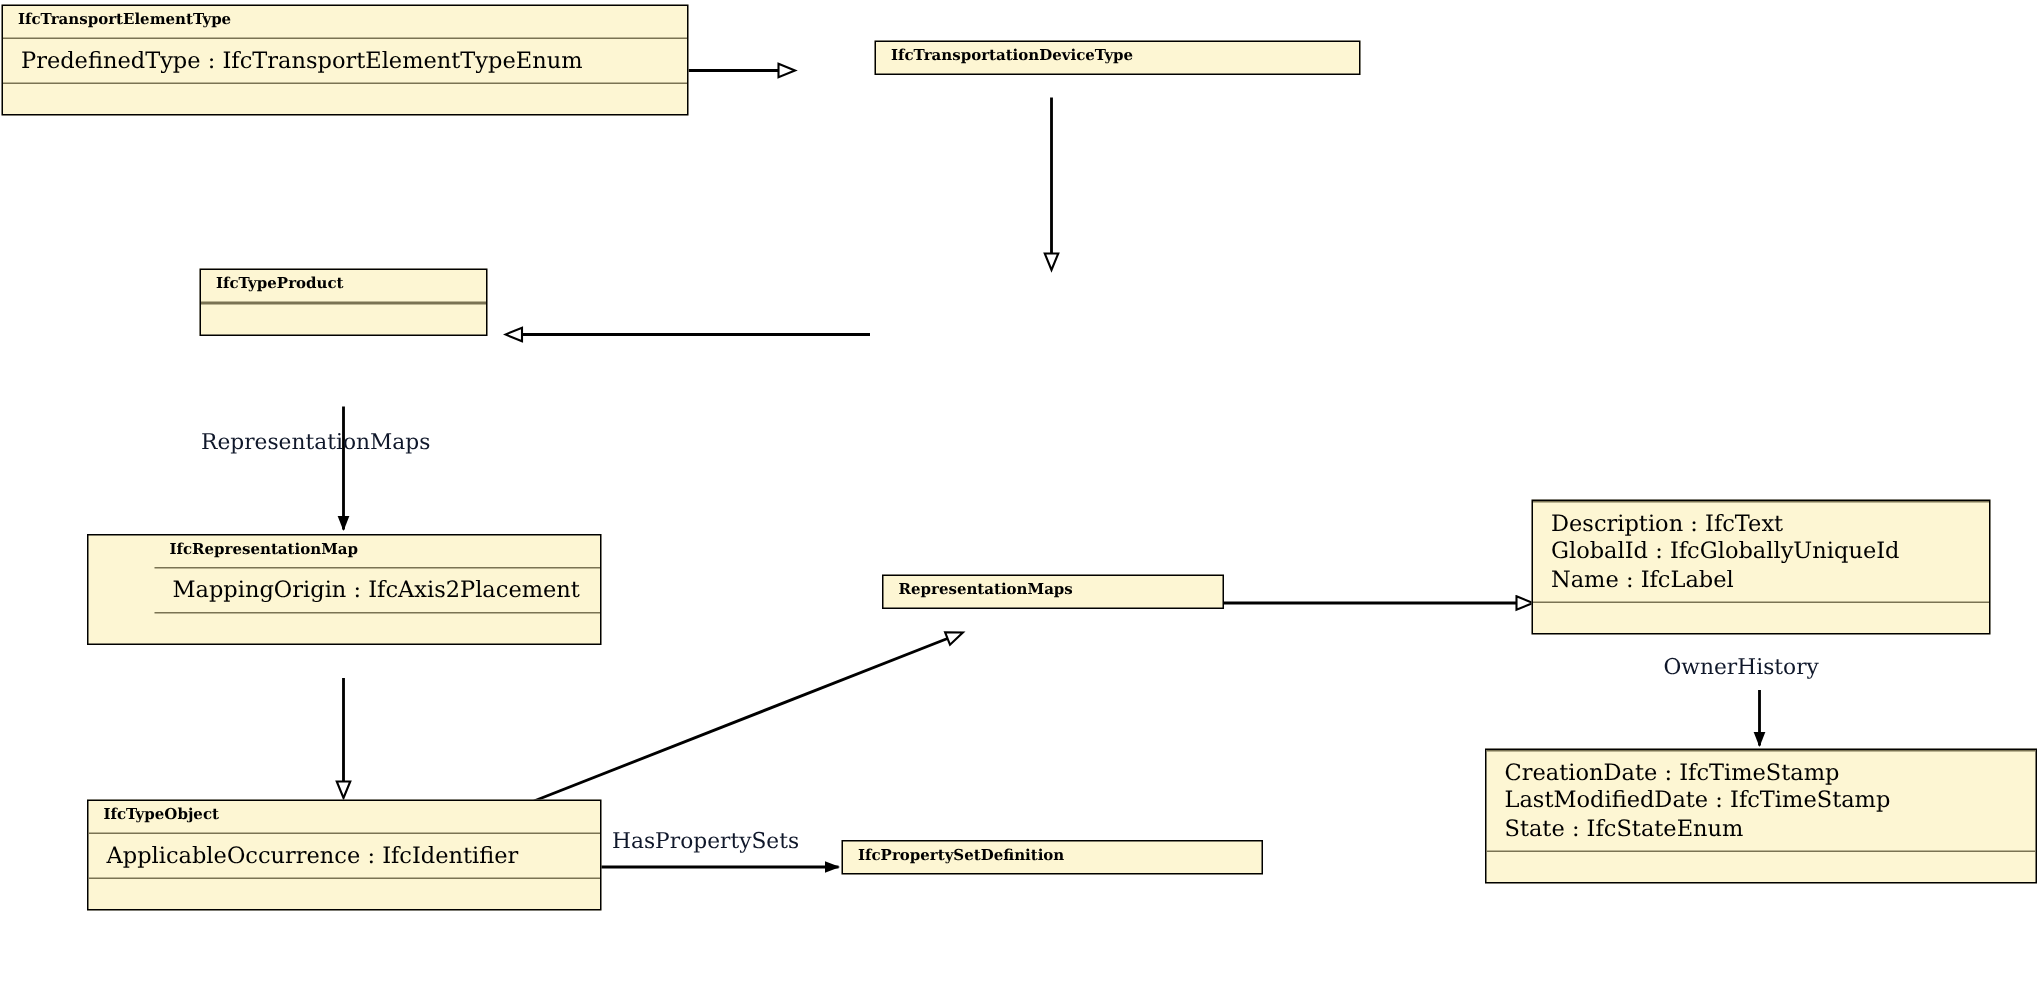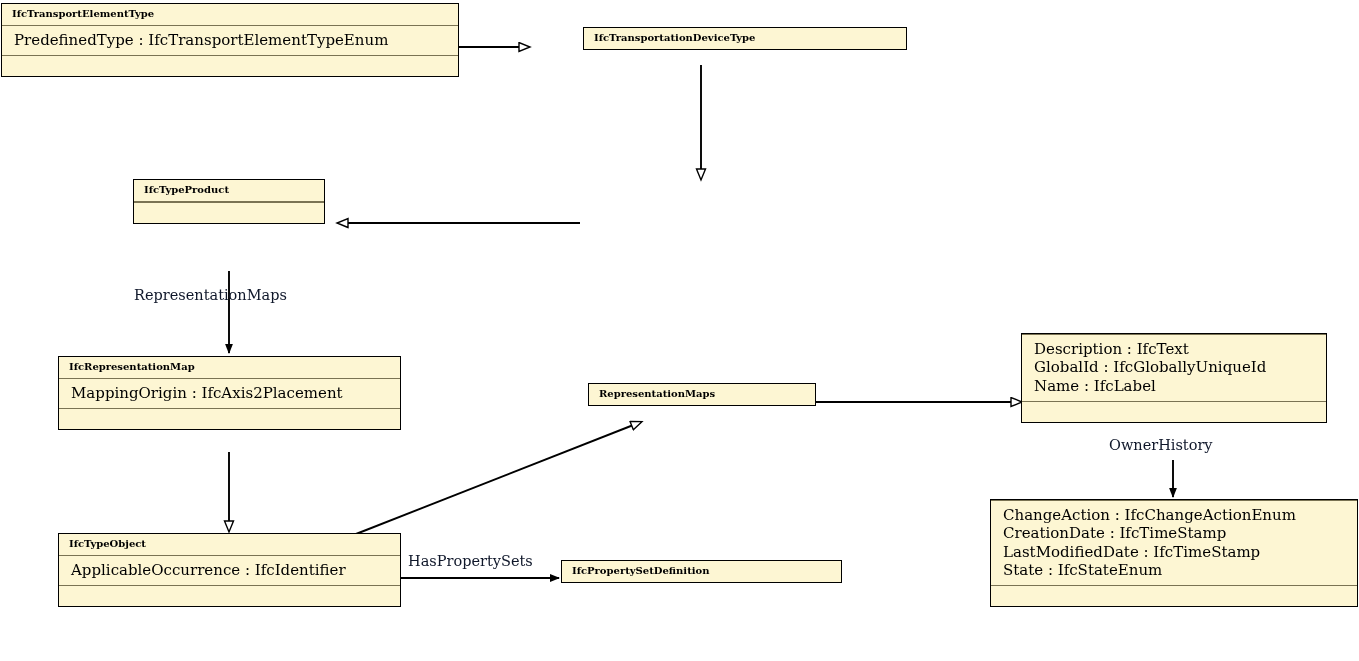--- a/index.html
+++ b/index.html
@@ -119,21 +119,21 @@
   </div>
 
   <div class="uml-class" style="left:133px; top:179px; width:192px;">
     <div class="uml-name">IfcTypeProduct</div>
     <div class="uml-sep"></div>
     <div class="uml-sep"></div>
     <div class="uml-empty"></div>
   </div>
 
 
-  <div class="uml-class" style="left:58px; top:356px; width:343px;">
+  <div class="uml-class" style="left:58px; top:356px; width:343px;padding-left:44px;">
     <div class="uml-name">IfcRepresentationMap</div>
     <div class="uml-sep"></div>
     <div class="uml-attrs">
       <div>MappingOrigin : IfcAxis2Placement</div>
     </div>
     <div class="uml-sep"></div>
     <div class="uml-empty"></div>
   </div>
 
   <div class="uml-class" style="left:588px; top:383px; width:228px;">
@@ -161,21 +161,20 @@
     <div class="uml-empty"></div>
   </div>
 
   <div class="uml-class" style="left:561px; top:560px; width:281px;">
     <div class="uml-name">IfcPropertySetDefinition</div>
   </div>
 
   <div class="uml-class" style="left:990px; top:499px; width:368px;">
     <div class="uml-sep"></div>
     <div class="uml-attrs">
-      <div>ChangeAction : IfcChangeActionEnum</div>
       <div>CreationDate : IfcTimeStamp</div>
       <div>LastModifiedDate : IfcTimeStamp</div>
       <div>State : IfcStateEnum</div>
     </div>
     <div class="uml-sep"></div>
     <div class="uml-empty"></div>
   </div>
 
   <div class="edge-label" style="left:134px; top:288px;">RepresentationMaps</div>
 

